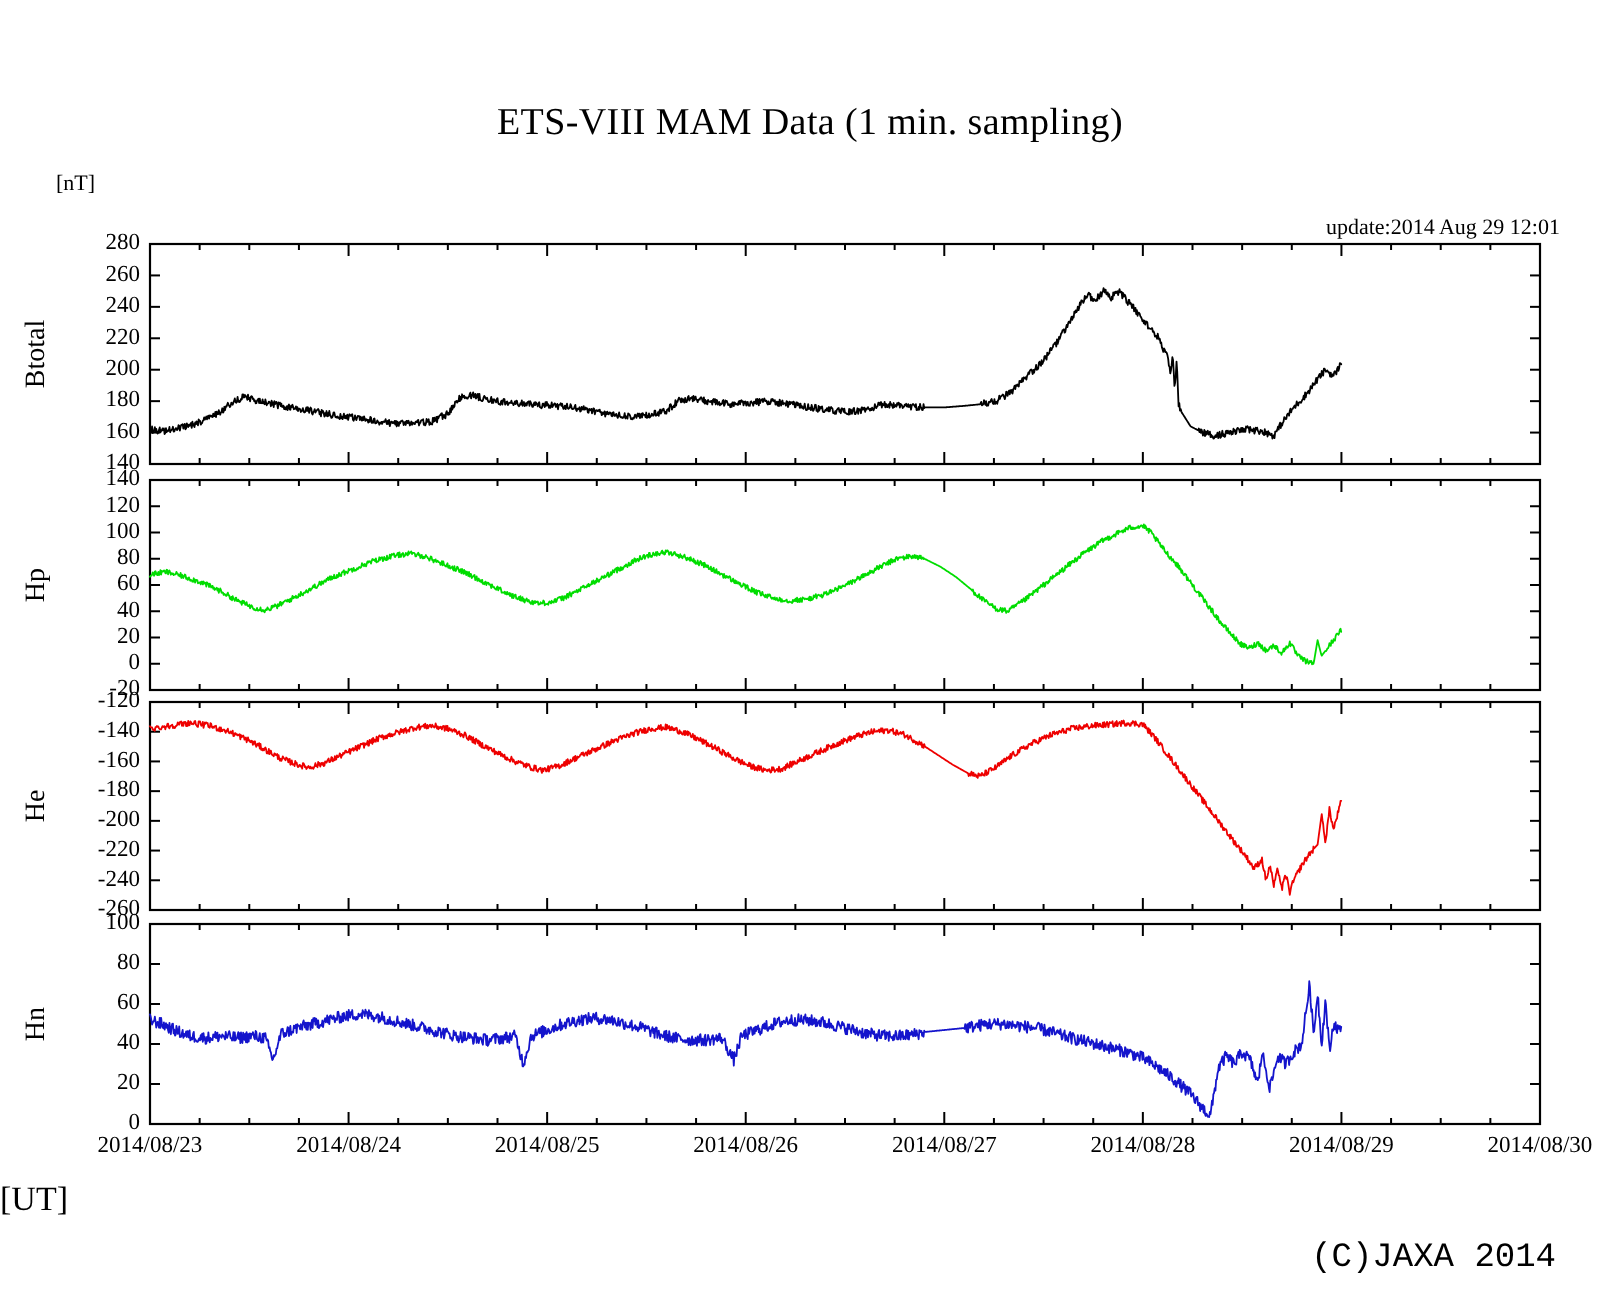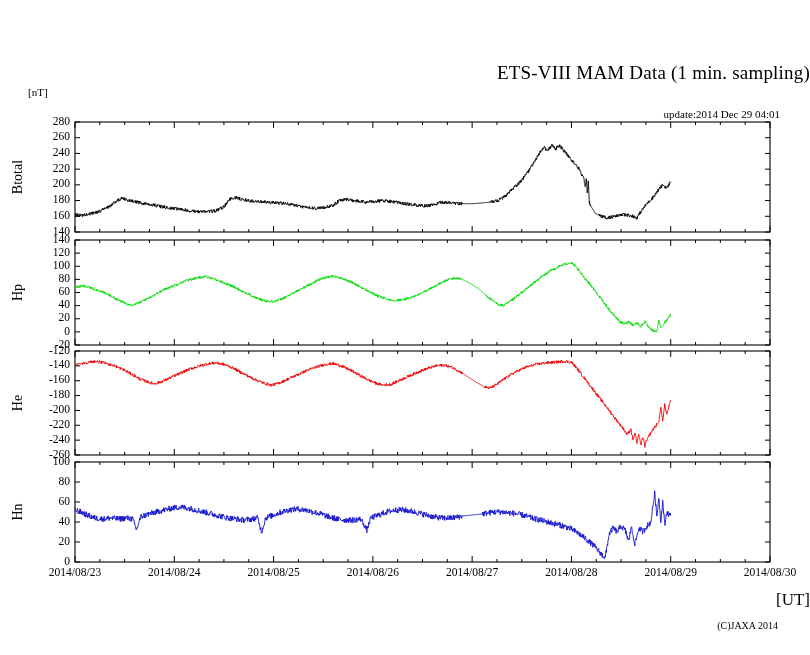--- a/index.html
+++ b/index.html
@@ -17,23 +17,23 @@
   }
   #root {
     position: absolute;
     left: 0; top: 0;
     width: 810px;
     height: 655px;
   }
   .plot-title {
     position: absolute;
     left: 0;
-    top: 62px;
+    top: 51px;
     width: 810px;
-    text-align: right;
+    text-align: center;
     font-size: 19px;
     font-family: "Liberation Serif", serif;
     letter-spacing: 0.2px;
   }
   .unit-label {
     position: absolute;
     left: 28px;
     top: 86px;
     font-size: 11px;
     font-family: "Liberation Serif", serif;
@@ -44,30 +44,30 @@
     top: 108px;
     font-size: 11px;
     font-family: "Liberation Serif", serif;
     white-space: nowrap;
   }
   .xaxis-label {
     position: absolute;
     left: 0;
     top: 590px;
     width: 810px;
-    text-align: right;
+    text-align: left;
     font-size: 17px;
     font-family: "Liberation Serif", serif;
   }
   .copyright {
     position: absolute;
     right: 32px;
     top: 620px;
-    font-size: 10px;
-    font-family: Liberation Serif, serif;
+    font-size: 17px;
+    font-family: Liberation Mono, monospace;
   }
   svg.chart {
     position: absolute;
     left: 0;
     top: 0;
     width: 810px;
     height: 655px;
   }
   .axis-line {
     fill: none;
@@ -104,21 +104,21 @@
     stroke-linecap: round;
   }
 </style>
 </head>
 <body>
 
 <div id="root">
 
   <div class="plot-title">ETS-VIII MAM Data (1 min. sampling)</div>
   <div class="unit-label">[nT]</div>
-  <div class="update-label">update:2014 Dec 29 04:01</div>
+  <div class="update-label">update:2014 Aug 29 12:01</div>
 
   <svg class="chart" id="chart-svg" viewBox="0 0 810 655" preserveAspectRatio="none">
       <g>
         <rect x="75" y="122" width="695" height="110" class="axis-line"></rect>
         <line x1="75" y1="232" x2="80" y2="232" class="tick"></line>
         <line x1="765" y1="232" x2="770" y2="232" class="tick"></line>
         <text x="70" y="232" class="ytick-text">140</text>
         <line x1="75" y1="216.28571428571428" x2="80" y2="216.28571428571428" class="tick"></line>
         <line x1="765" y1="216.28571428571428" x2="770" y2="216.28571428571428" class="tick"></line>
         <text x="70" y="216.28571428571428" class="ytick-text">160</text>

